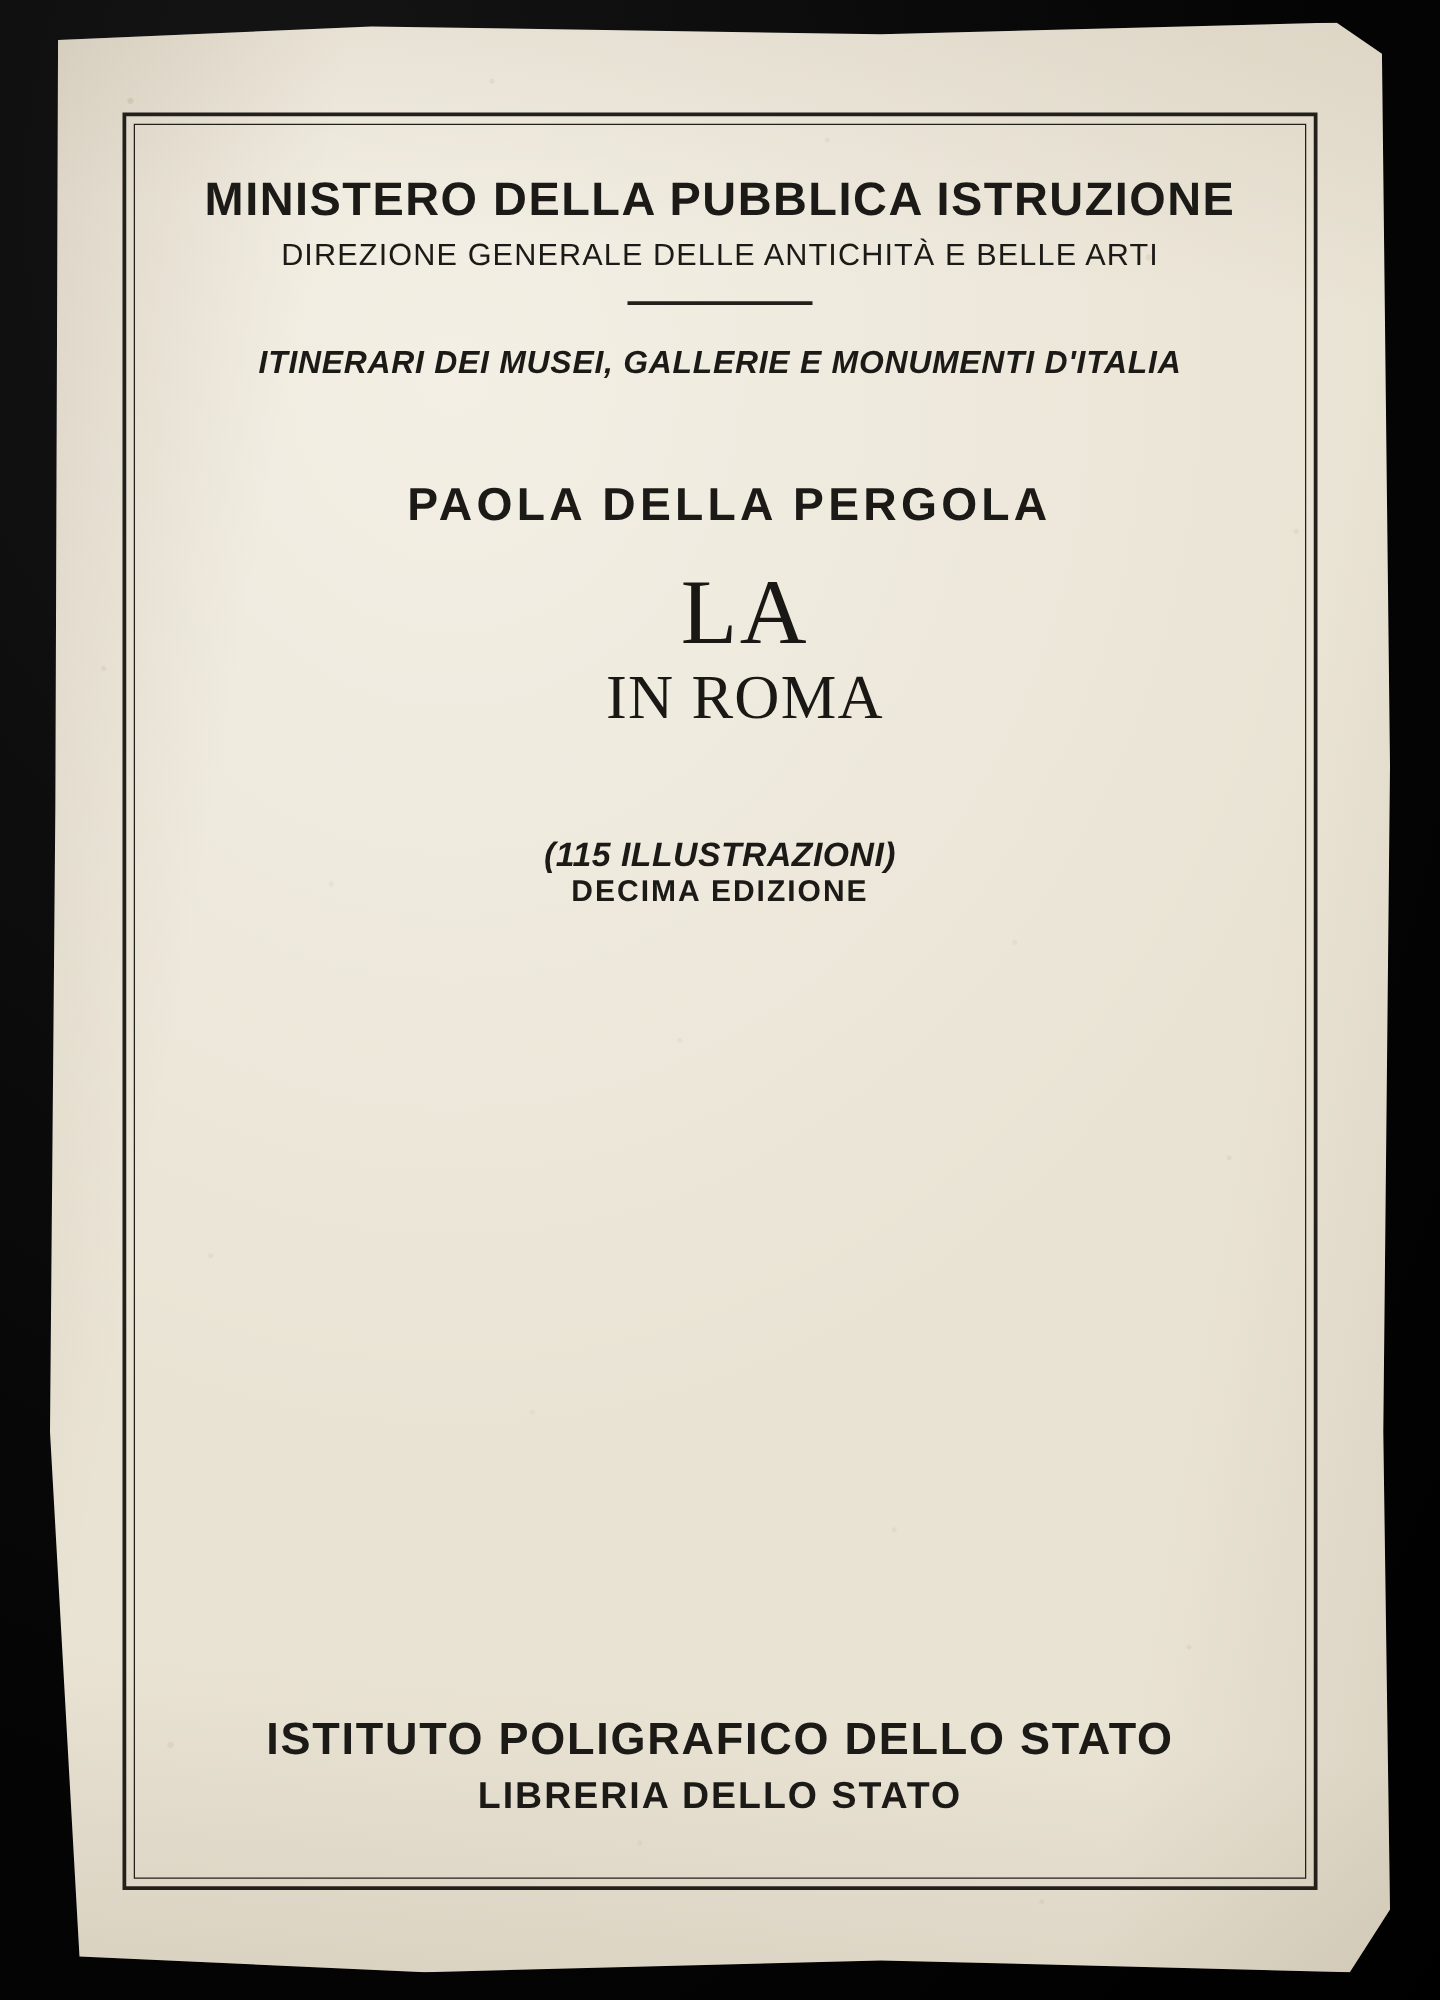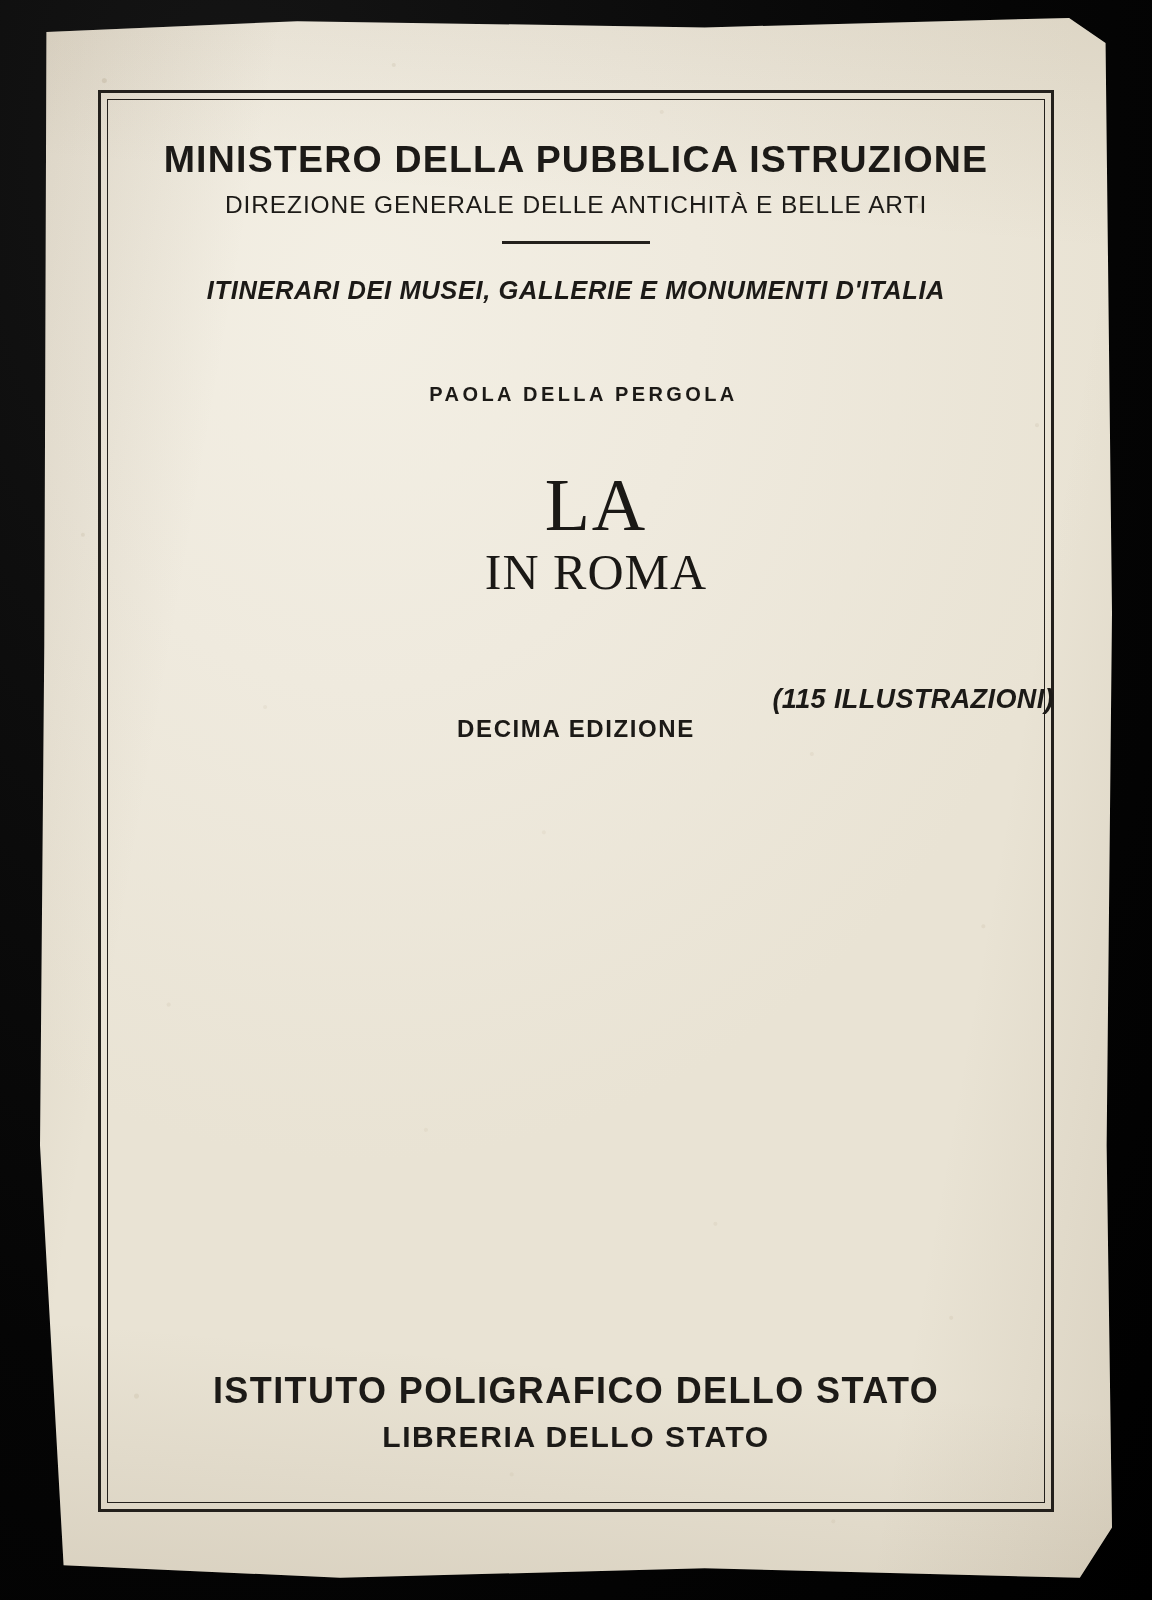--- a/index.html
+++ b/index.html
@@ -125,44 +125,43 @@
   }
   .series {
     margin-top: 32px;
     font-size: 25.5px;
     font-weight: bold;
     font-style: italic;
     letter-spacing: 0.6px;
   }
   .author {
     margin-top: 78px;
-    font-size: 20px;
+    font-size: 37px;
     font-weight: bold;
     letter-spacing: 3.4px;
     padding-left: 15px;
   }
 
   .title {
-    margin-top: 62px;
+    margin-top: 28px;
     font-family: "Liberation Serif", serif;
     color: #1a1815;
     line-height: 1.02;
     padding-left: 40px;
   }
   .title .l1 { font-size: 74px; letter-spacing: 2px; }
   .title .l2 { font-size: 74px; letter-spacing: 0.5px; margin-top: 6px; }
   .title .l3 { font-size: 50px; letter-spacing: 1px; margin-top: 4px; }
 
   .illus {
     margin-top: 86px;
     font-size: 27px;
     font-style: italic;
     font-weight: bold;
     letter-spacing: 0.4px;
-    text-align: right;
   }
   .edition {
     font-size: 24px;
     font-weight: bold;
     letter-spacing: 1.6px;
   }
 
   .publisher {
     position: absolute;
     left: 0;

